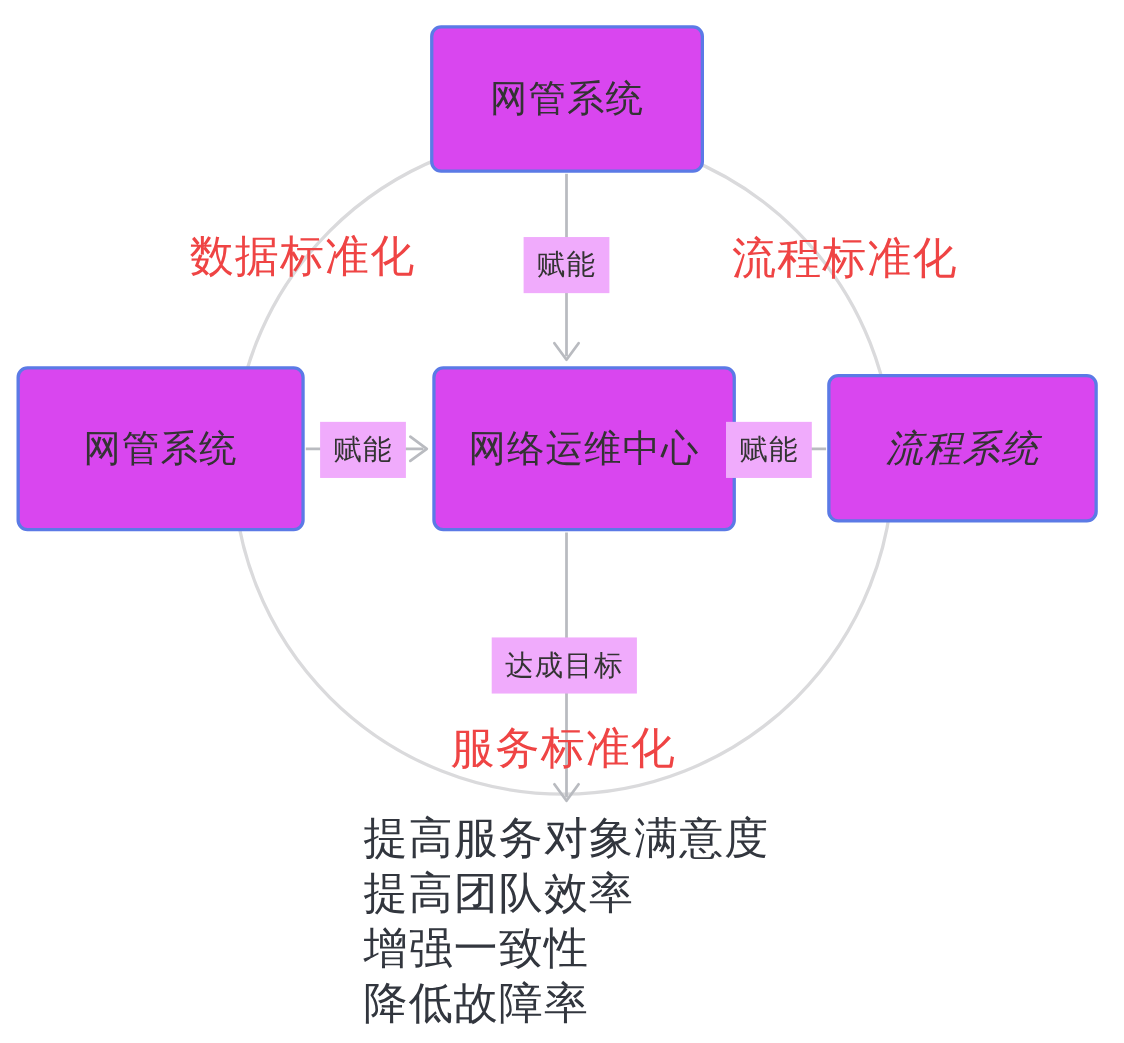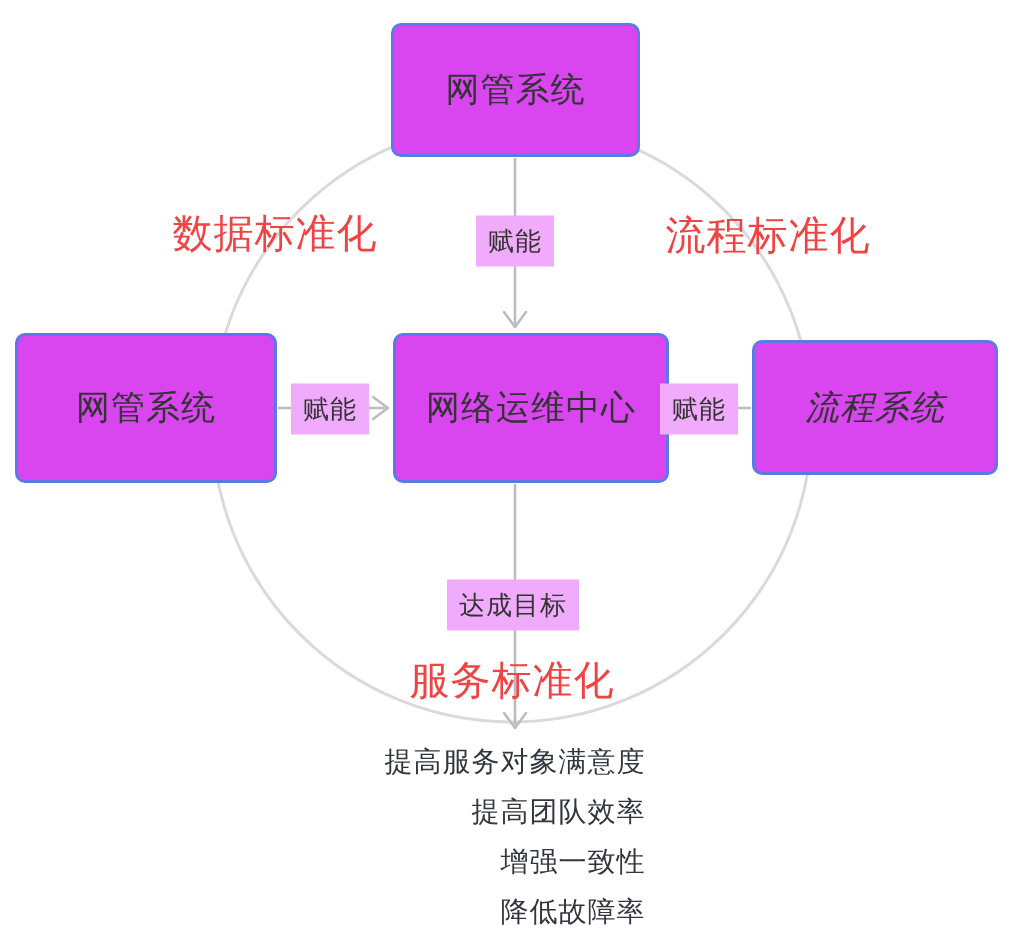--- a/index.html
+++ b/index.html
@@ -59,22 +59,22 @@
     color: #ef4444;
     white-space: nowrap;
     letter-spacing: 1px;
   }
   .goals {
     position: absolute;
     z-index: 3;
     left: 515px;
     top: 737px;
     transform: translateX(-50%);
-    text-align: right;
-    font-size: 28px;
+    text-align: left;
+    font-size: 40px;
     line-height: 50px;
     color: #32363e;
     white-space: nowrap;
     letter-spacing: 1px;
   }
 </style>
 </head>
 <body>
 
 <div class="canvas">

